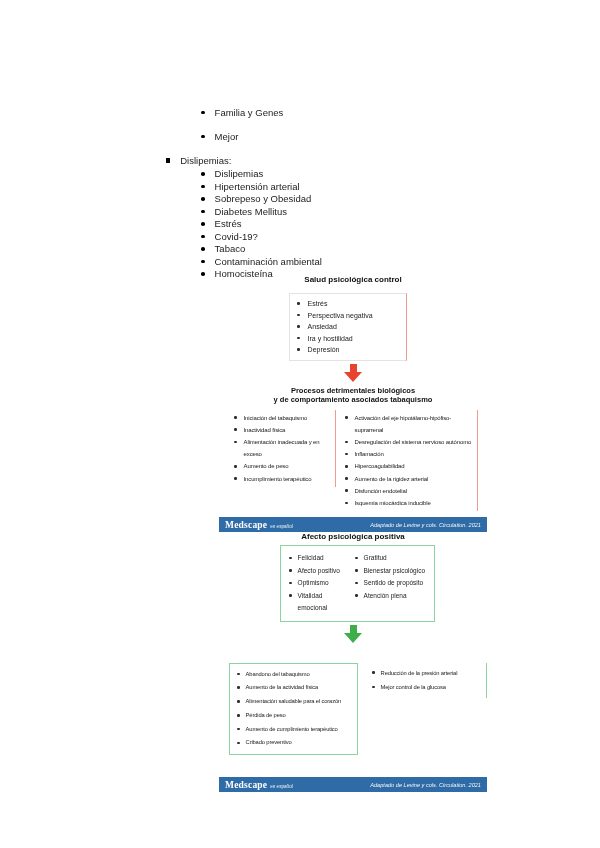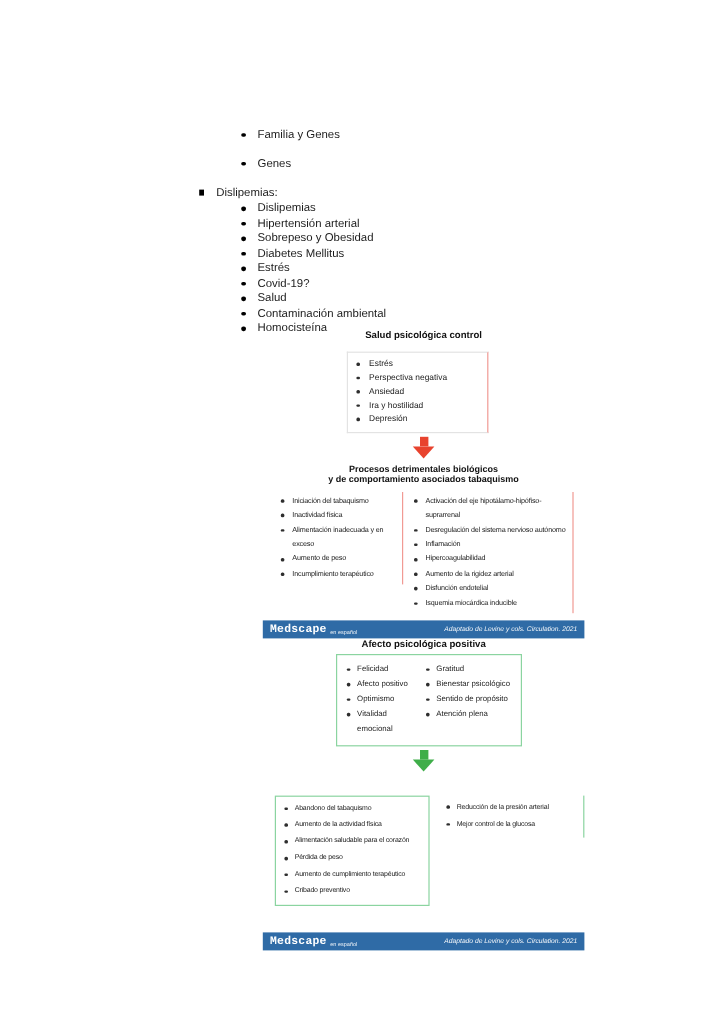--- a/index.html
+++ b/index.html
@@ -58,38 +58,38 @@
         list-style:none;box-sizing:border-box;}
   .bbox li{display:flex;font-size:5.8px;letter-spacing:-0.15px;line-height:13.8px;}
   .bbox .dot2{margin:5.2px 6px 0 7px;}
   .bcol2{margin-left:12px;flex:1;border-right:1.6px solid var(--line-pos);padding:3px 0;
          list-style:none;box-sizing:border-box;}
   .bcol2 li{display:flex;font-size:5.8px;letter-spacing:-0.15px;line-height:14.5px;}
   .bcol2 .dot2{margin:5.6px 6px 0 2px;}
 
   .msbar{display:flex;align-items:center;margin-top:6px;height:15px;background:var(--bar);
          color:#fff;padding:0 6px;box-sizing:border-box;}
-  .brand{font-family:Liberation Mono, monospace;font-weight:bold;font-size:9.5px;letter-spacing:0.2px;}
+  .brand{font-family:Liberation Serif, serif;font-weight:bold;font-size:9.5px;letter-spacing:0.2px;}
   .brand-suffix{font-size:4.6px;margin-left:3px;align-self:flex-end;padding-bottom:3px;opacity:0.92;}
   .source{margin-left:auto;font-style:italic;font-size:5.6px;opacity:0.95;}
 </style>
 </head>
 <body>
 
 <div class="page" style="--bar: #2f6ba6; --neg: #e8432e; --line-neg: #f19a94; --pos: #3fae49; --line-pos: #8bd4a0;">
 
   <div class="toplist">
     <div class="inh">
         <div class="li l2">
         <span class="dot"></span>
         <span class="txt">Familia y Genes</span>
       </div>
         <div class="li l2">
         <span class="dot"></span>
-        <span class="txt">Genes</span>
+        <span class="txt">Mejor</span>
       </div>
       </div>
 
     <div class="li l1">
       <span class="sq"></span>
       <span class="txt">Dislipemias:</span>
     </div>
 
     <div class="sub">
         <div class="li l2">
@@ -111,21 +111,21 @@
         <div class="li l2">
         <span class="dot"></span>
         <span class="txt">Estrés</span>
       </div>
         <div class="li l2">
         <span class="dot"></span>
         <span class="txt">Covid-19?</span>
       </div>
         <div class="li l2">
         <span class="dot"></span>
-        <span class="txt">Salud</span>
+        <span class="txt">Tabaco</span>
       </div>
         <div class="li l2">
         <span class="dot"></span>
         <span class="txt">Contaminación ambiental</span>
       </div>
         <div class="li l2">
         <span class="dot"></span>
         <span class="txt">Homocisteína</span>
       </div>
       </div>

